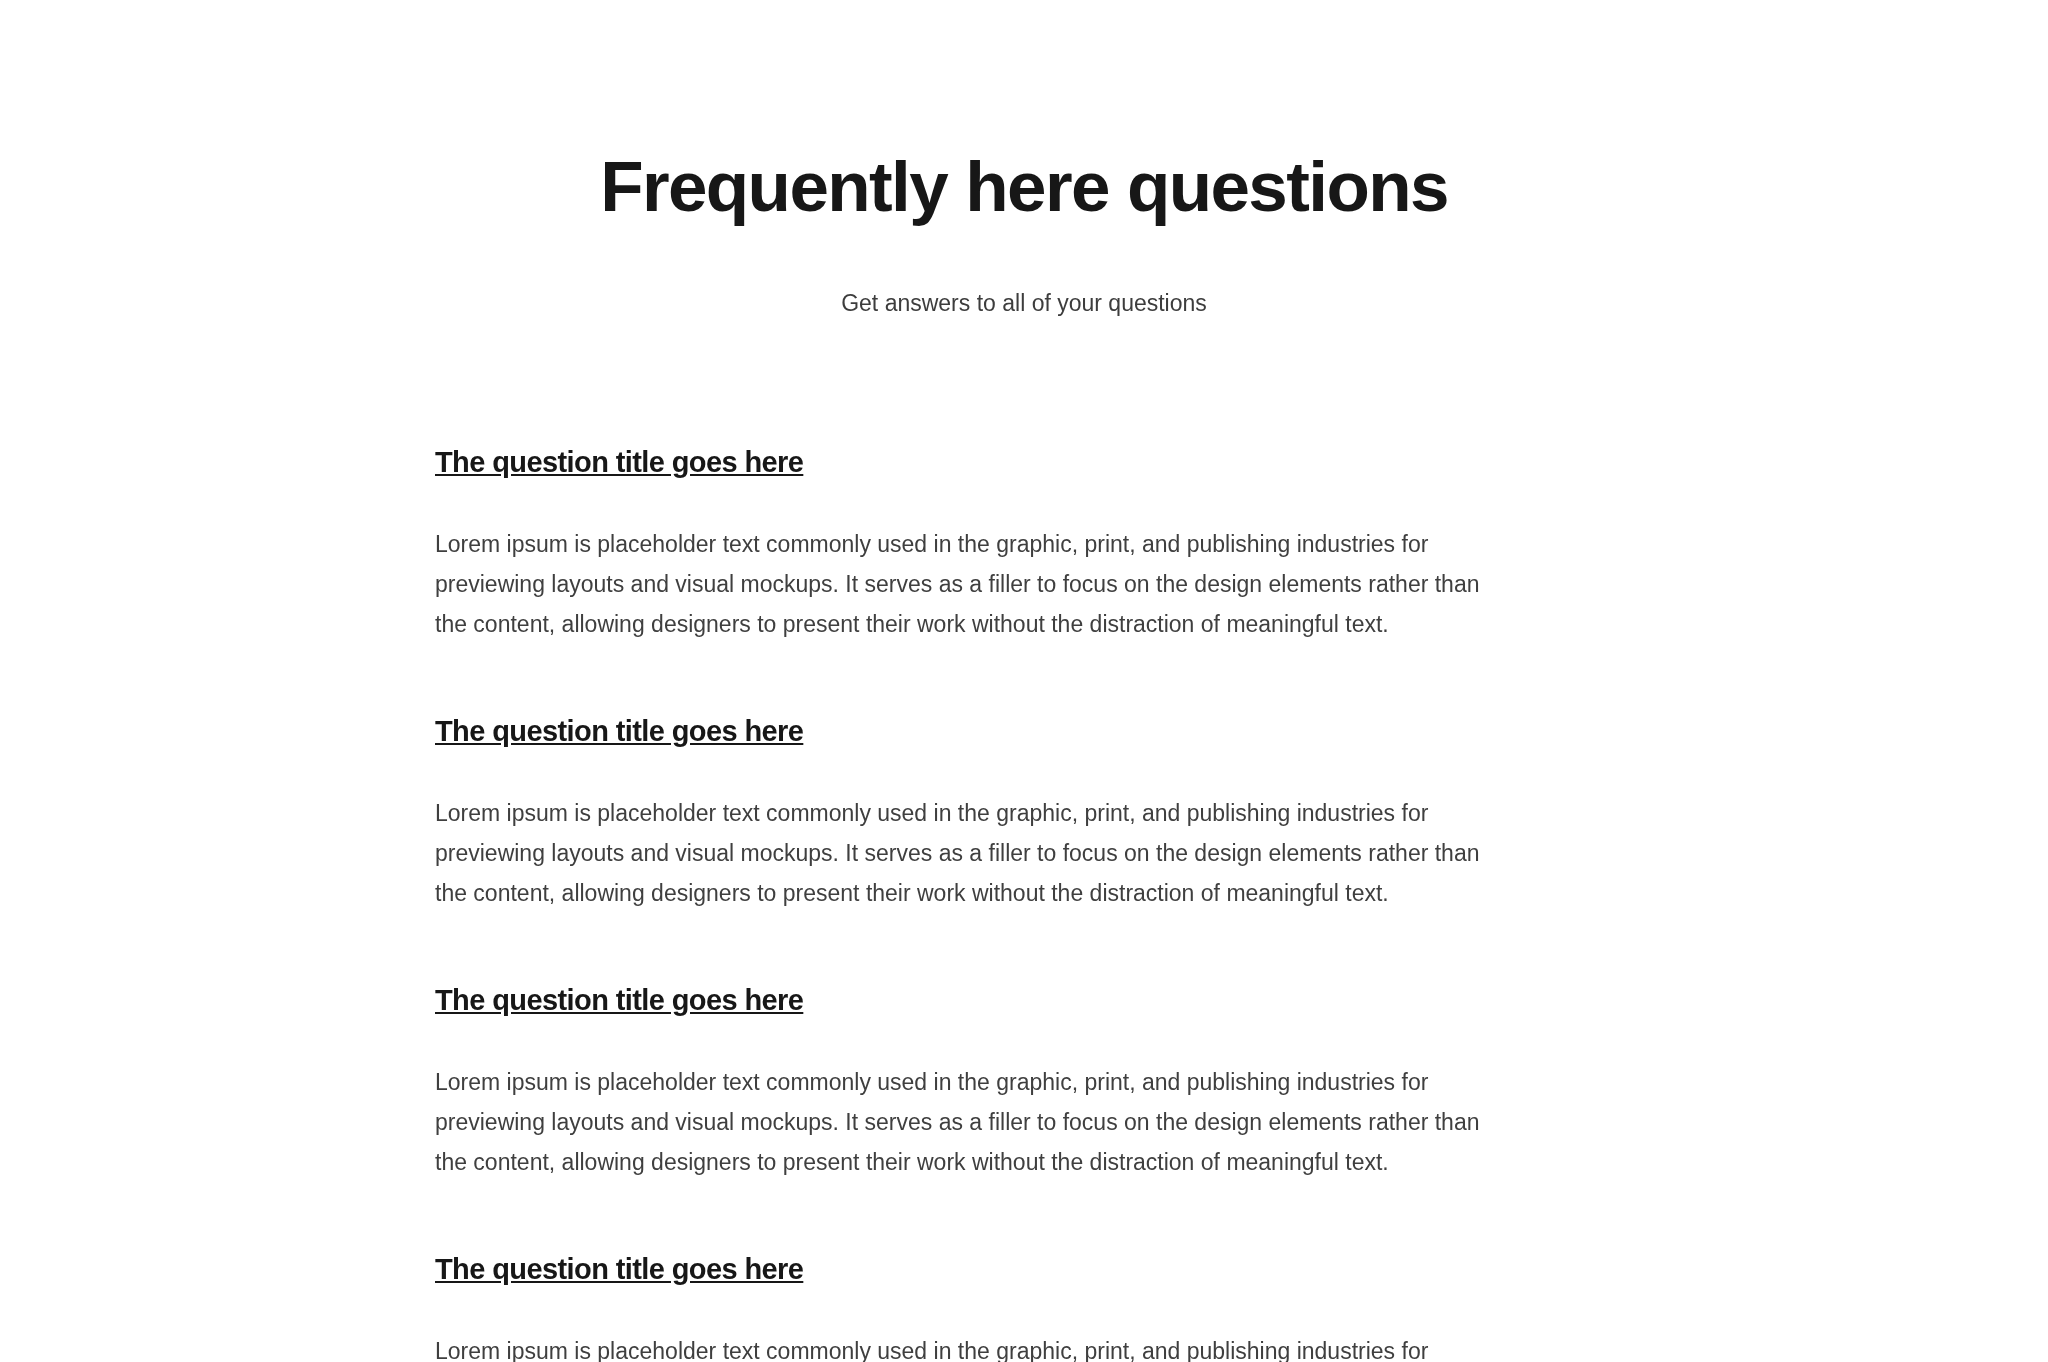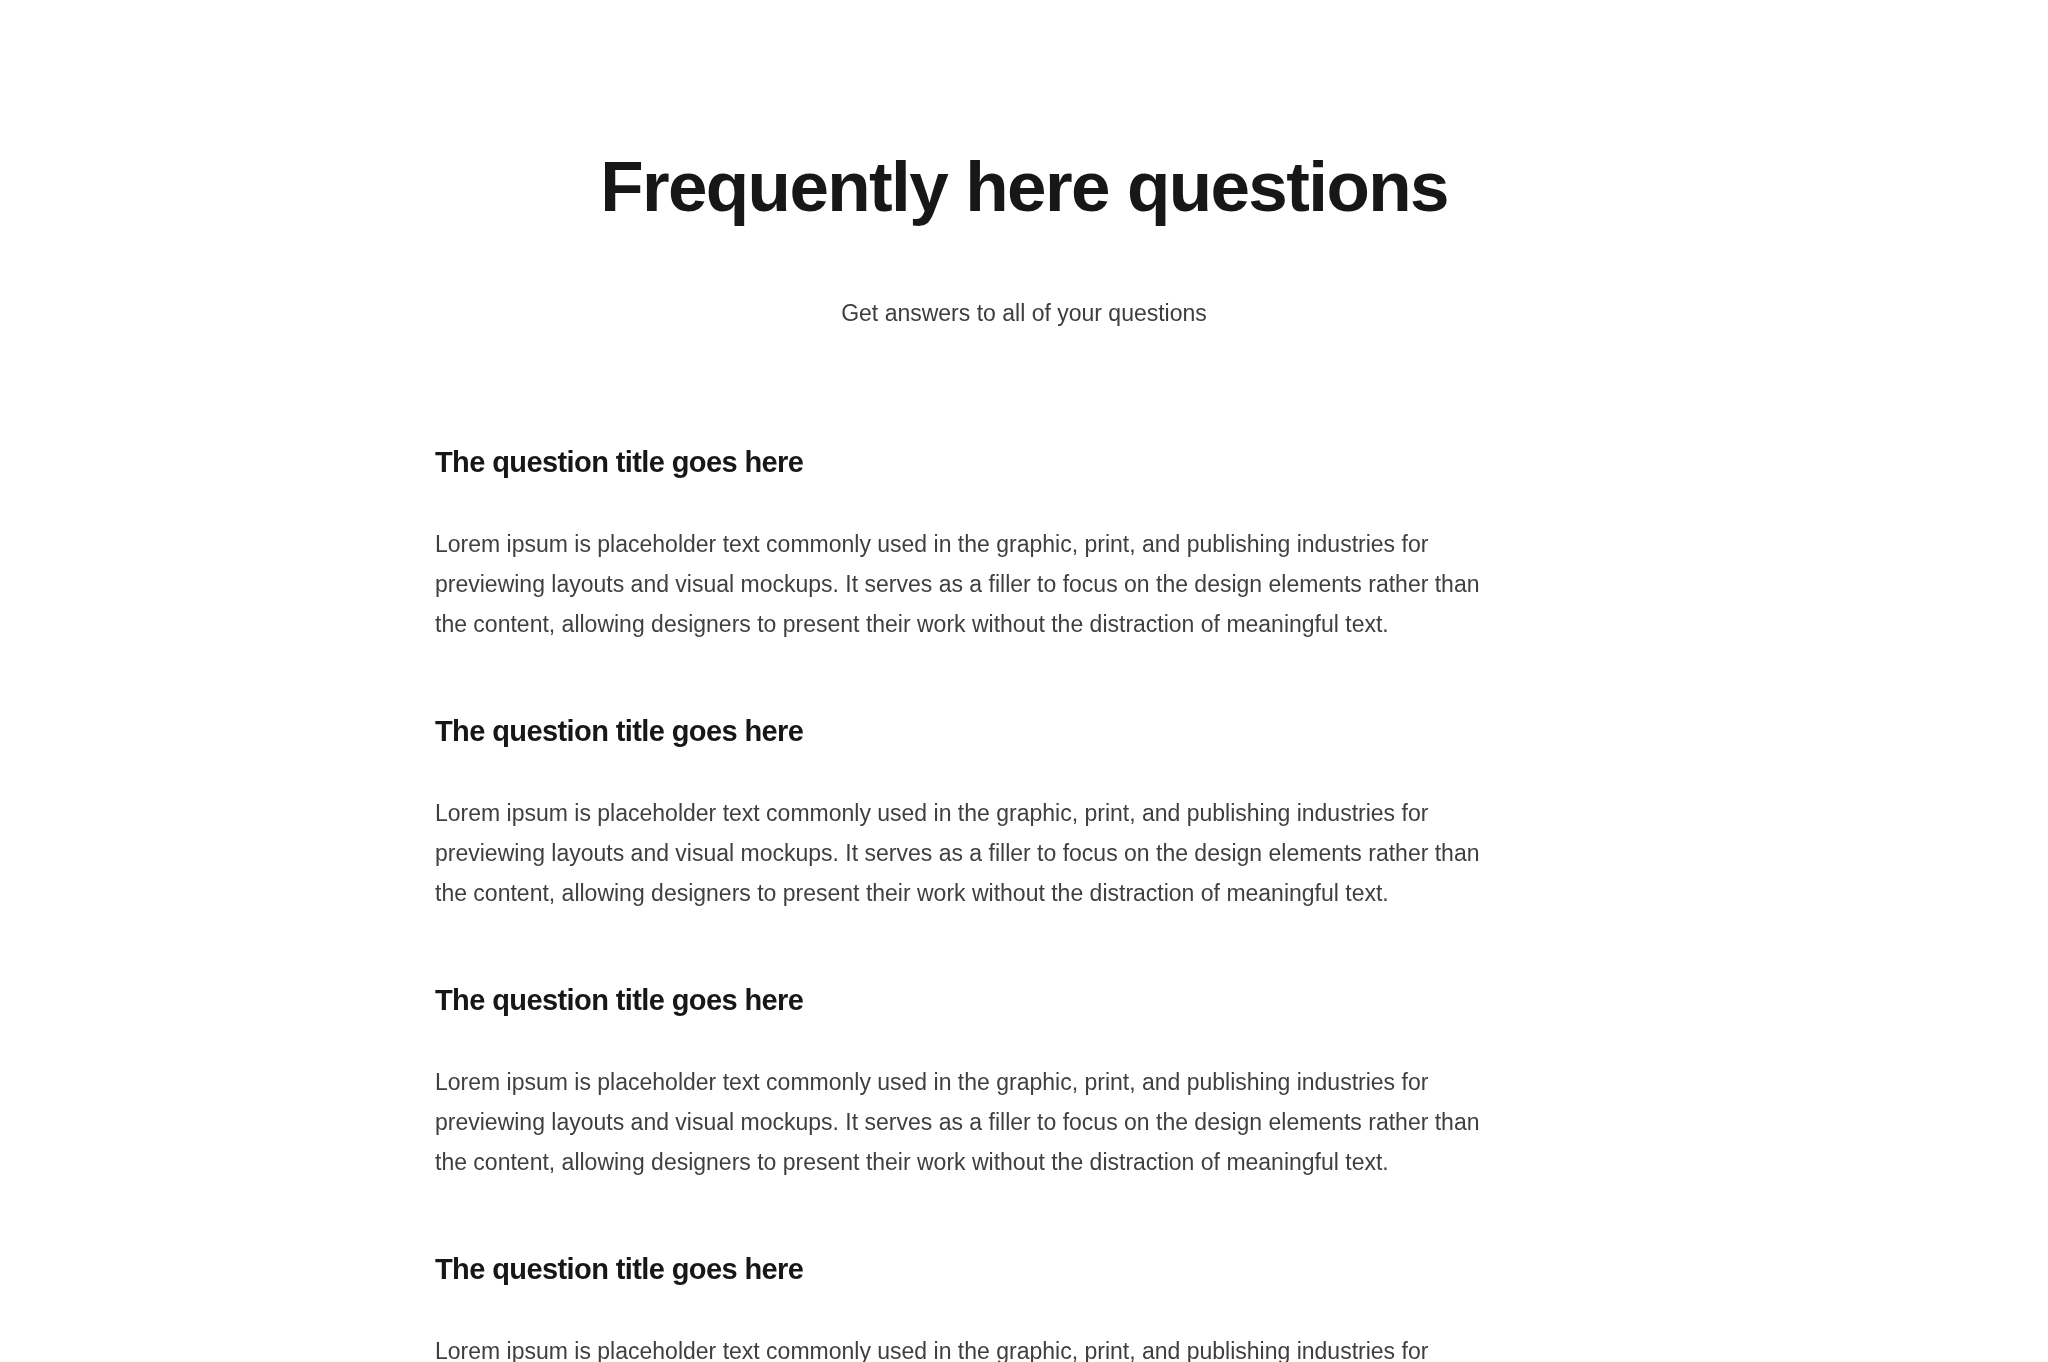--- a/index.html
+++ b/index.html
@@ -35,21 +35,21 @@
     font-size: 71px;
     line-height: 84px;
     font-weight: 700;
     letter-spacing: -1.6px;
     color: #171717;
     text-align: center;
   }
   .hero-subtitle {
     position: absolute;
     left: 0;
-    top: 298px;
+    top: 288px;
     width: 2048px;
     margin: 0;
     font-size: 23px;
     line-height: 30px;
     font-weight: 400;
     color: #3d3d3d;
     text-align: center;
   }
   .faq-list {
     position: absolute;
@@ -60,20 +60,21 @@
   .faq-item {
     margin: 0 0 69px 0;
   }
   .faq-question {
     margin: 0;
     font-size: 29px;
     line-height: 36px;
     font-weight: 700;
     letter-spacing: -0.6px;
     color: #171717;
+    text-decoration: underline;
   }
   .faq-answer {
     margin: 44px 0 0 0;
     font-size: 23px;
     line-height: 40px;
     font-weight: 400;
     color: #3f3f3f;
   }
   .faq-answer .line {
     display: block;

